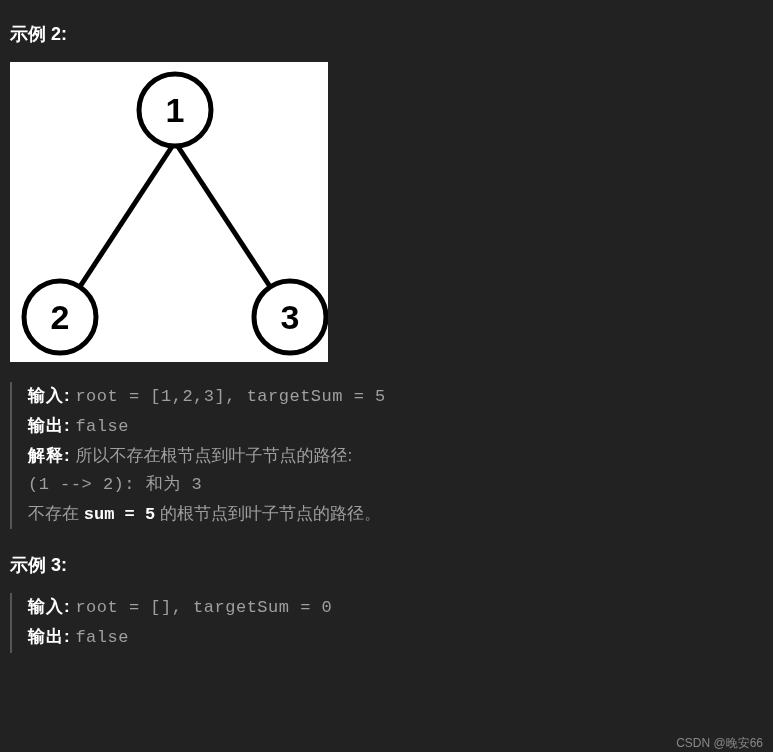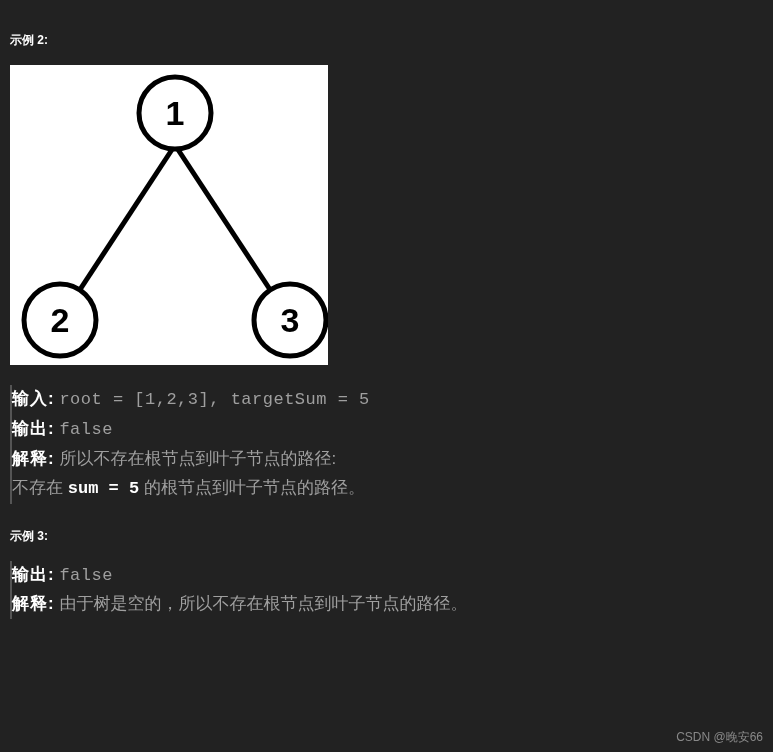--- a/index.html
+++ b/index.html
@@ -7,35 +7,36 @@
     width: 773px;
     height: 752px;
     background: #222222;
     font-family: "Microsoft YaHei", "PingFang SC", -apple-system, sans-serif;
     color: #f0f0f0;
     padding: 10px;
     position: relative;
     overflow: hidden;
   }
   .heading {
-    font-size: 12px;
+    font-size: 18px;
     font-weight: bold;
-    margin: 22px 0 16px 0;
+    margin: 12px 0 16px 0;
     color: #ffffff;
   }
   .tree-image {
     background: #ffffff;
     width: 318px;
     height: 300px;
     margin-bottom: 20px;
     position: relative;
   }
   .tree-image svg { width: 100%; height: 100%; }
   .example-block {
     border-left: 2px solid #555555;
+    padding-left: 16px;
     margin-bottom: 24px;
     line-height: 1.7;
     font-size: 17px;
   }
   .label {
     font-weight: bold;
     color: #ffffff;
     letter-spacing: 1px;
   }
   .mono {
@@ -48,21 +49,21 @@
   }
   .mono-inline {
     font-family: Consolas, "Courier New", monospace;
     color: #ffffff;
     font-weight: bold;
     text-align: center;
   }
   .watermark {
     position: absolute;
     right: 10px;
-    bottom: 6px;
+    bottom: 0;
     font-size: 12px;
     color: #888888;
   }
 </style>
 </head>
 <body>
 
 <div class="heading">示例 2:</div>
 
 <div class="tree-image">
@@ -84,31 +85,32 @@
     <span class="mono">root = [1,2,3], targetSum = 5</span>
   </div>
   <div>
     <span class="label">输出:</span>
     <span class="mono">false</span>
   </div>
   <div>
     <span class="label">解释:</span>
     <span class="explain-text">所以不存在根节点到叶子节点的路径:</span>
   </div>
+  <div class="mono">(1 --&gt; 2): 和为 3</div>
   <div>
     <span class="explain-text">不存在 </span><span class="mono-inline">sum = 5</span><span class="explain-text"> 的根节点到叶子节点的路径。</span>
   </div>
 </div>
 
 <div class="heading">示例 3:</div>
 
 <div class="example-block">
   <div>
+    <span class="label">输入:</span>
+    <span class="mono">root = [], targetSum = 0</span>
+  </div>
+  <div>
     <span class="label">输出:</span>
     <span class="mono">false</span>
-  </div>
-  <div>
-    <span class="label">解释:</span>
-    <span class="explain-text">由于树是空的，所以不存在根节点到叶子节点的路径。</span>
   </div>
 </div>
 
 <div class="watermark">CSDN @晚安66</div>
 
 </body></html>

